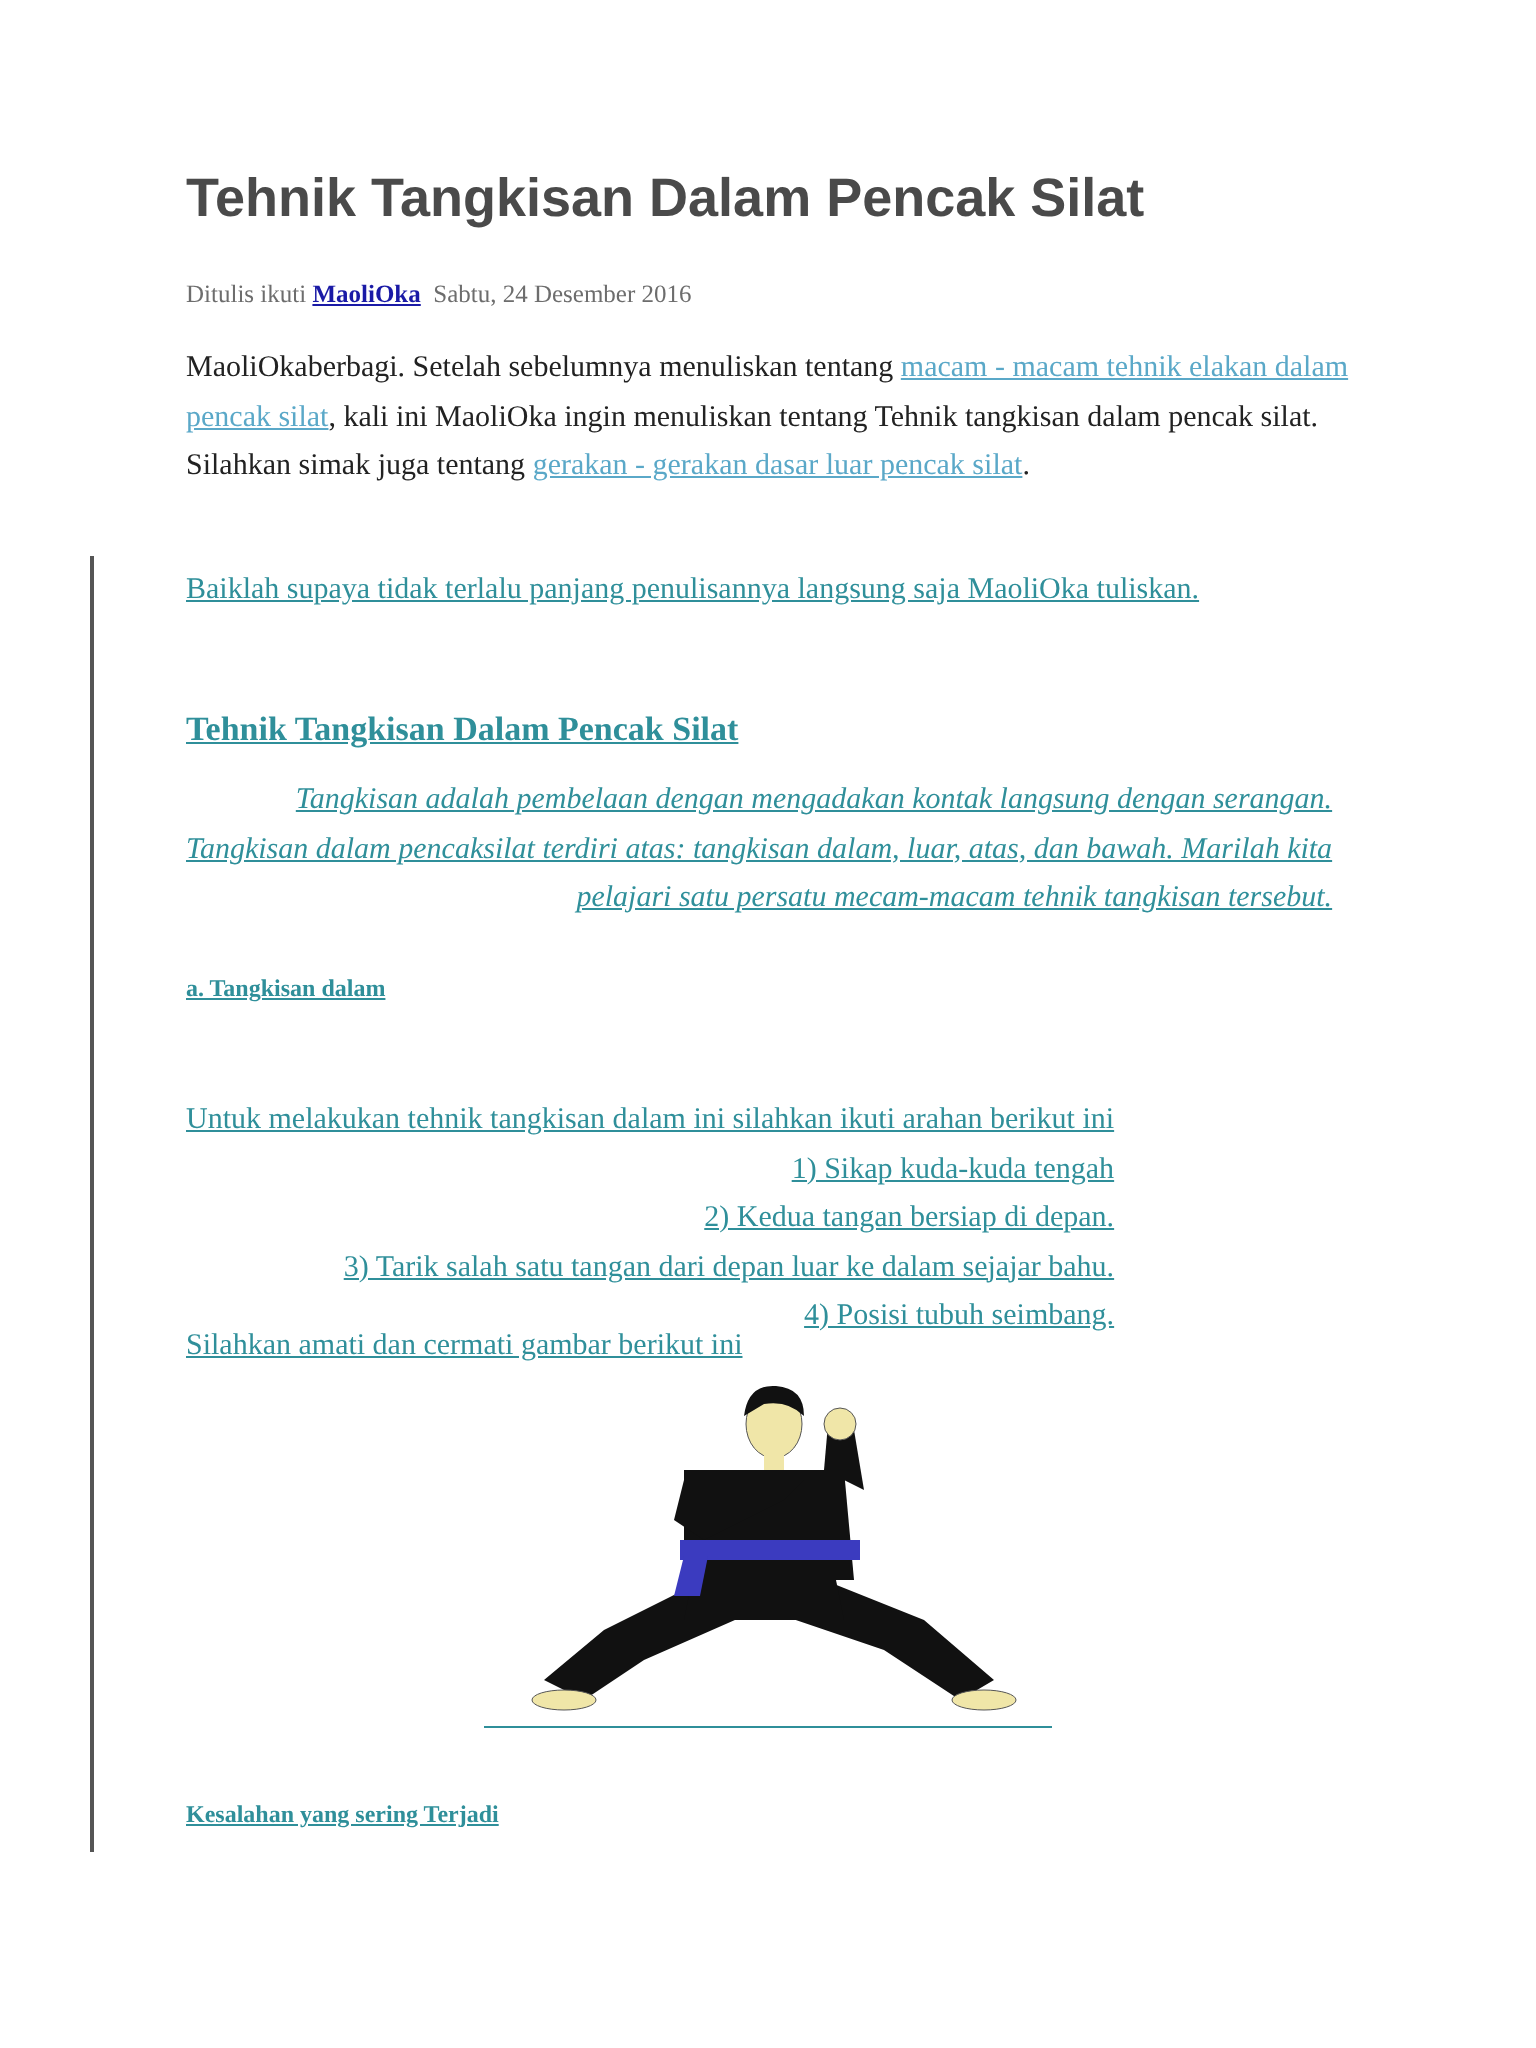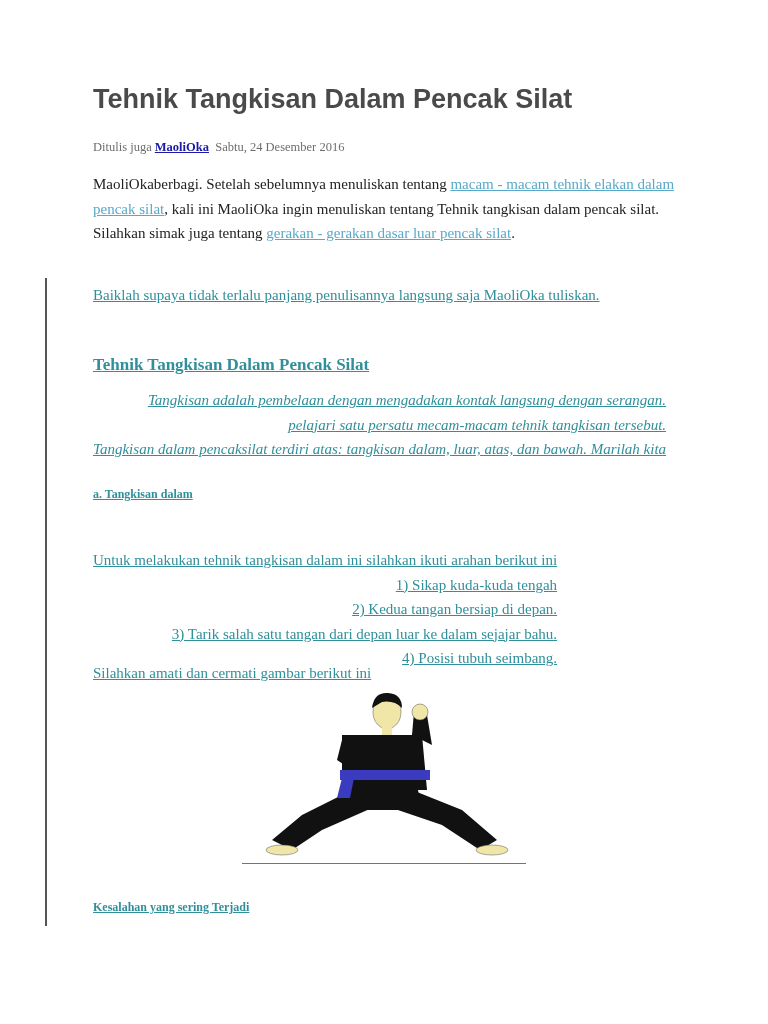--- a/index.html
+++ b/index.html
@@ -19,42 +19,42 @@
   .figline { position: absolute; left: 242px; top: 863px; width: 284px; height: 1px; background: #2f8f9a; }
 </style>
 </head>
 <body>
 
 <div class="page">
 
   <h1 class="title">Tehnik Tangkisan Dalam Pencak Silat</h1>
 
   <div class="byline">
-    <span>Ditulis juga</span>
+    <span>Ditulis ikuti</span>
     <a>MaoliOka</a>
     &nbsp;<span>Sabtu, 24 Desember 2016</span>
   </div>
 
   <div class="para" style="top:172px;">
     <span>MaoliOkaberbagi. Setelah sebelumnya menuliskan tentang </span><a class="lnk">macam - macam tehnik elakan dalam pencak silat</a><span>, kali ini MaoliOka ingin menuliskan tentang Tehnik tangkisan dalam pencak silat.</span><br>
     <span>Silahkan simak juga tentang </span><a class="lnk">gerakan - gerakan dasar luar pencak silat</a><span>.</span>
   </div>
 
   <div class="vbar"></div>
 
   <div class="tealblock" style="top:283px;">
     <span>Baiklah supaya tidak terlalu panjang penulisannya langsung saja MaoliOka tuliskan.</span>
   </div>
 
   <div class="h2" style="top:355px;">Tehnik Tangkisan Dalam Pencak Silat</div>
 
   <div class="tealblock" style="top:388px;font-style:italic;">
     <span>Tangkisan adalah pembelaan dengan mengadakan kontak langsung dengan serangan.</span>
+    <span>Tangkisan dalam pencaksilat terdiri atas: tangkisan dalam, luar, atas, dan bawah. Marilah kita</span>
     <span>pelajari satu persatu mecam-macam tehnik tangkisan tersebut.</span>
-    <span>Tangkisan dalam pencaksilat terdiri atas: tangkisan dalam, luar, atas, dan bawah. Marilah kita</span>
   </div>
 
   <div class="h3" style="top:487px;">a. Tangkisan dalam</div>
 
   <div class="tealblock" style="top:516px;margin-top:32px;">
     <span>Untuk melakukan tehnik tangkisan dalam ini silahkan ikuti arahan berikut ini</span>
     <span>1) Sikap kuda-kuda tengah</span>
     <span>2) Kedua tangan bersiap di depan.</span>
     <span>3) Tarik salah satu tangan dari depan luar ke dalam sejajar bahu.</span>
     <span>4) Posisi tubuh seimbang.</span>

